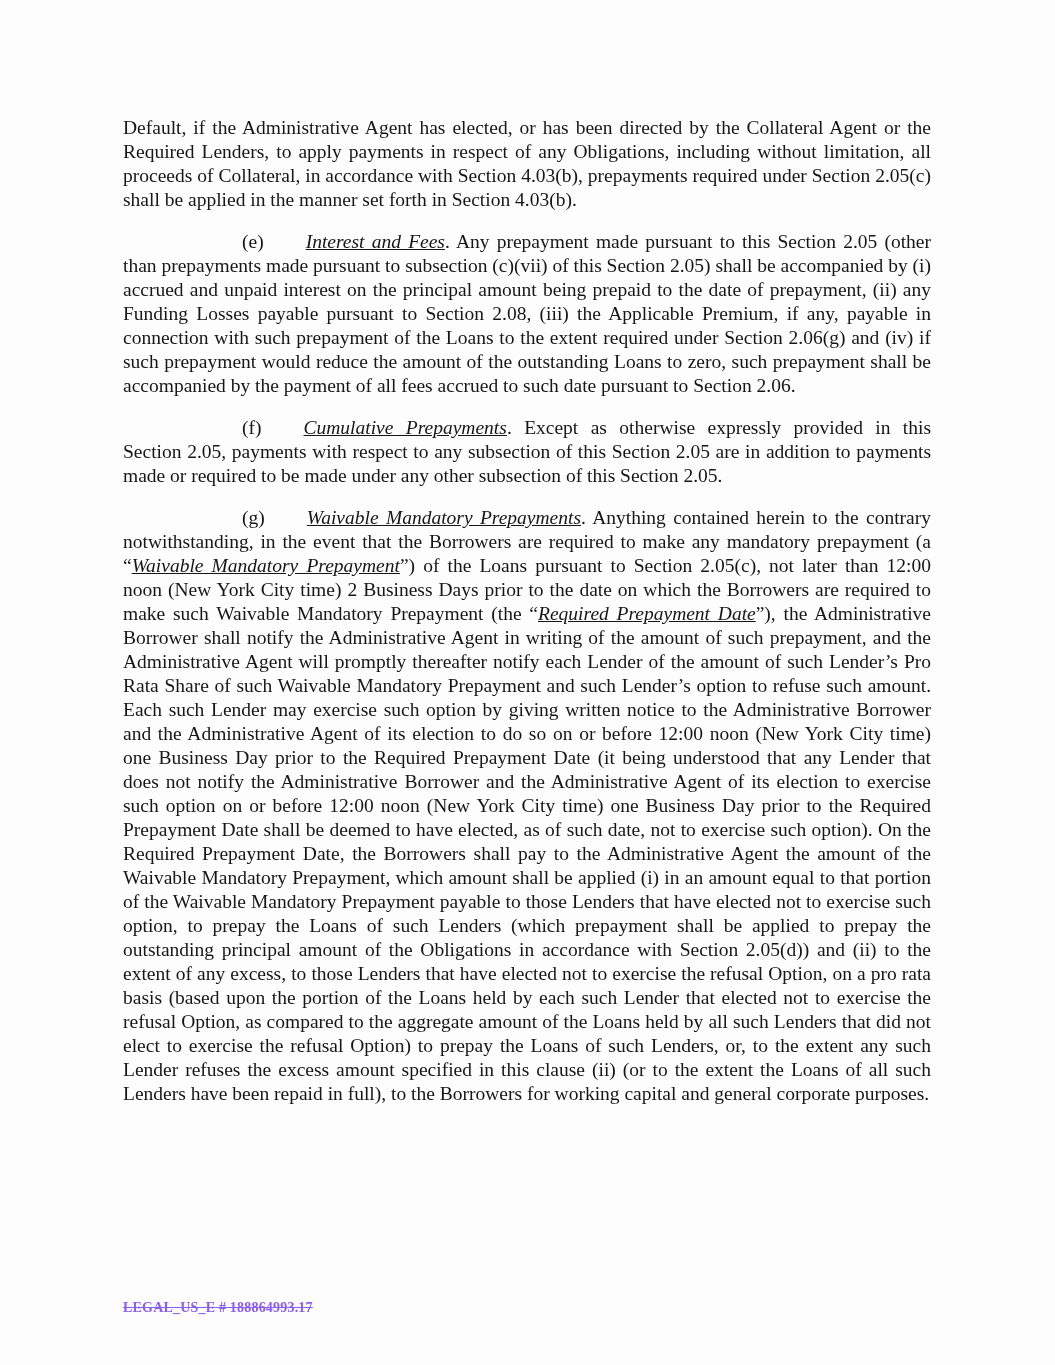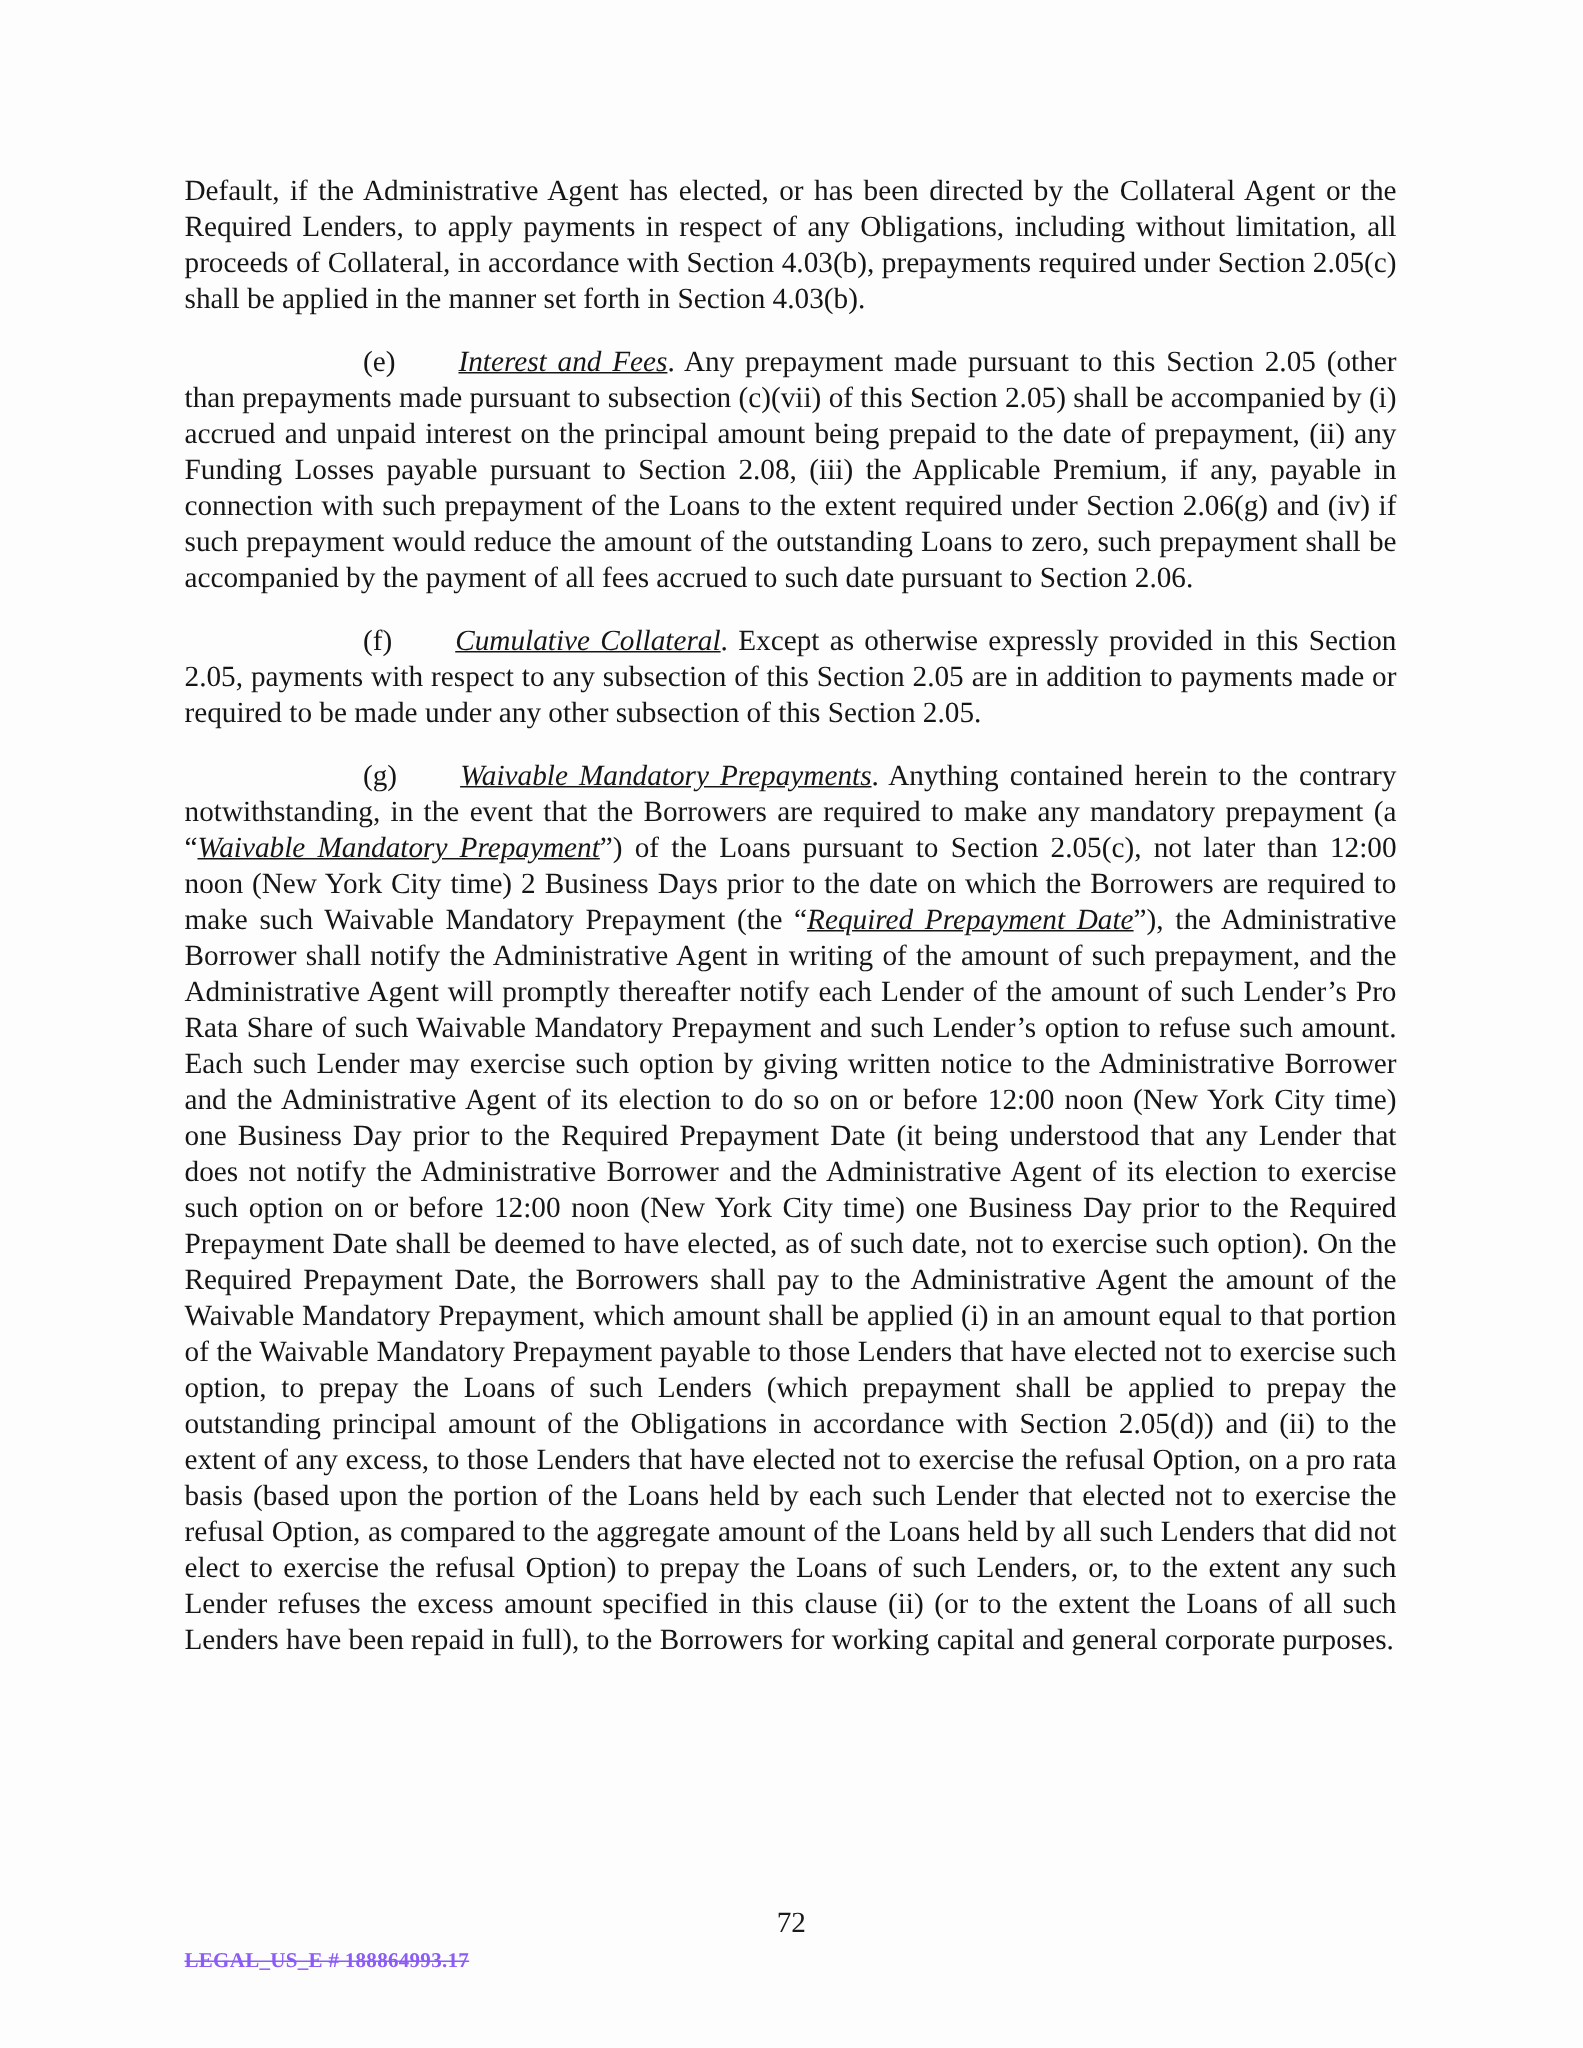--- a/index.html
+++ b/index.html
@@ -47,18 +47,17 @@
     letter-spacing: 0.2px;
   }
 </style>
 </head>
 <body>
 
 <div class="page">
   <div class="body-text" id="doc-body">
       <p class="para"><span>Default, if the Administrative Agent has elected, or has been directed by the Collateral Agent or the Required Lenders, to apply payments in respect of any Obligations, including without limitation, all proceeds of Collateral, in accordance with Section 4.03(b), prepayments required under Section 2.05(c) shall be applied in the manner set forth in Section 4.03(b).</span></p>
       <p class="para indent"><span>(e)</span><span class="tab"></span><span class="u">Interest and Fees</span><span>.  Any prepayment made pursuant to this Section 2.05 (other than prepayments made pursuant to subsection (c)(vii) of this Section 2.05) shall be accompanied by (i) accrued and unpaid interest on the principal amount being prepaid to the date of prepayment, (ii) any Funding Losses payable pursuant to Section 2.08, (iii) the Applicable Premium, if any, payable in connection with such prepayment of the Loans to the extent required under Section 2.06(g) and (iv) if such prepayment would reduce the amount of the outstanding Loans to zero, such prepayment shall be accompanied by the payment of all fees accrued to such date pursuant to Section 2.06.</span></p>
-      <p class="para indent"><span>(f)</span><span class="tab"></span><span class="u">Cumulative Collateral</span><span>.  Except as otherwise expressly provided in this Section 2.05, payments with respect to any subsection of this Section 2.05 are in addition to payments made or required to be made under any other subsection of this Section 2.05.</span></p>
+      <p class="para indent"><span>(f)</span><span class="tab"></span><span class="u">Cumulative Prepayments</span><span>.  Except as otherwise expressly provided in this Section 2.05, payments with respect to any subsection of this Section 2.05 are in addition to payments made or required to be made under any other subsection of this Section 2.05.</span></p>
       <p class="para indent"><span>(g)</span><span class="tab"></span><span class="u">Waivable Mandatory Prepayments</span><span>.  Anything contained herein to the contrary notwithstanding, in the event that the Borrowers are required to make any mandatory prepayment (a “</span><span class="u">Waivable Mandatory Prepayment</span><span>”) of the Loans pursuant to Section 2.05(c), not later than 12:00 noon (New York City time) 2 Business Days prior to the date on which the Borrowers are required to make such Waivable Mandatory Prepayment (the “</span><span class="u">Required Prepayment Date</span><span>”), the Administrative Borrower shall notify the Administrative Agent in writing of the amount of such prepayment, and the Administrative Agent will promptly thereafter notify each Lender of the amount of such Lender’s Pro Rata Share of such Waivable Mandatory Prepayment and such Lender’s option to refuse such amount.  Each such Lender may exercise such option by giving written notice to the Administrative Borrower and the Administrative Agent of its election to do so on or before 12:00 noon (New York City time) one Business Day prior to the Required Prepayment Date (it being understood that any Lender that does not notify the Administrative Borrower and the Administrative Agent of its election to exercise such option on or before 12:00 noon (New York City time) one Business Day prior to the Required Prepayment Date shall be deemed to have elected, as of such date, not to exercise such option).  On the Required Prepayment Date, the Borrowers shall pay to the Administrative Agent the amount of the Waivable Mandatory Prepayment, which amount shall be applied (i) in an amount equal to that portion of the Waivable Mandatory Prepayment payable to those Lenders that have elected not to exercise such option, to prepay the Loans of such Lenders (which prepayment shall be applied to prepay the outstanding principal amount of the Obligations in accordance with Section 2.05(d)) and (ii) to the extent of any excess, to those Lenders that have elected not to exercise the refusal Option, on a pro rata basis (based upon the portion of the Loans held by each such Lender that elected not to exercise the refusal Option, as compared to the aggregate amount of the Loans held by all such Lenders that did not elect to exercise the refusal Option) to prepay the Loans of such Lenders, or, to the extent any such Lender refuses the excess amount specified in this clause (ii) (or to the extent the Loans of all such Lenders have been repaid in full), to the Borrowers for working capital and general corporate purposes.</span></p>
     </div>
-  <div class="page-number">72</div>
   <div class="doc-id" style="color: #8b5cf6;">LEGAL_US_E # 188864993.17</div>
 </div>
 
 </body></html>

